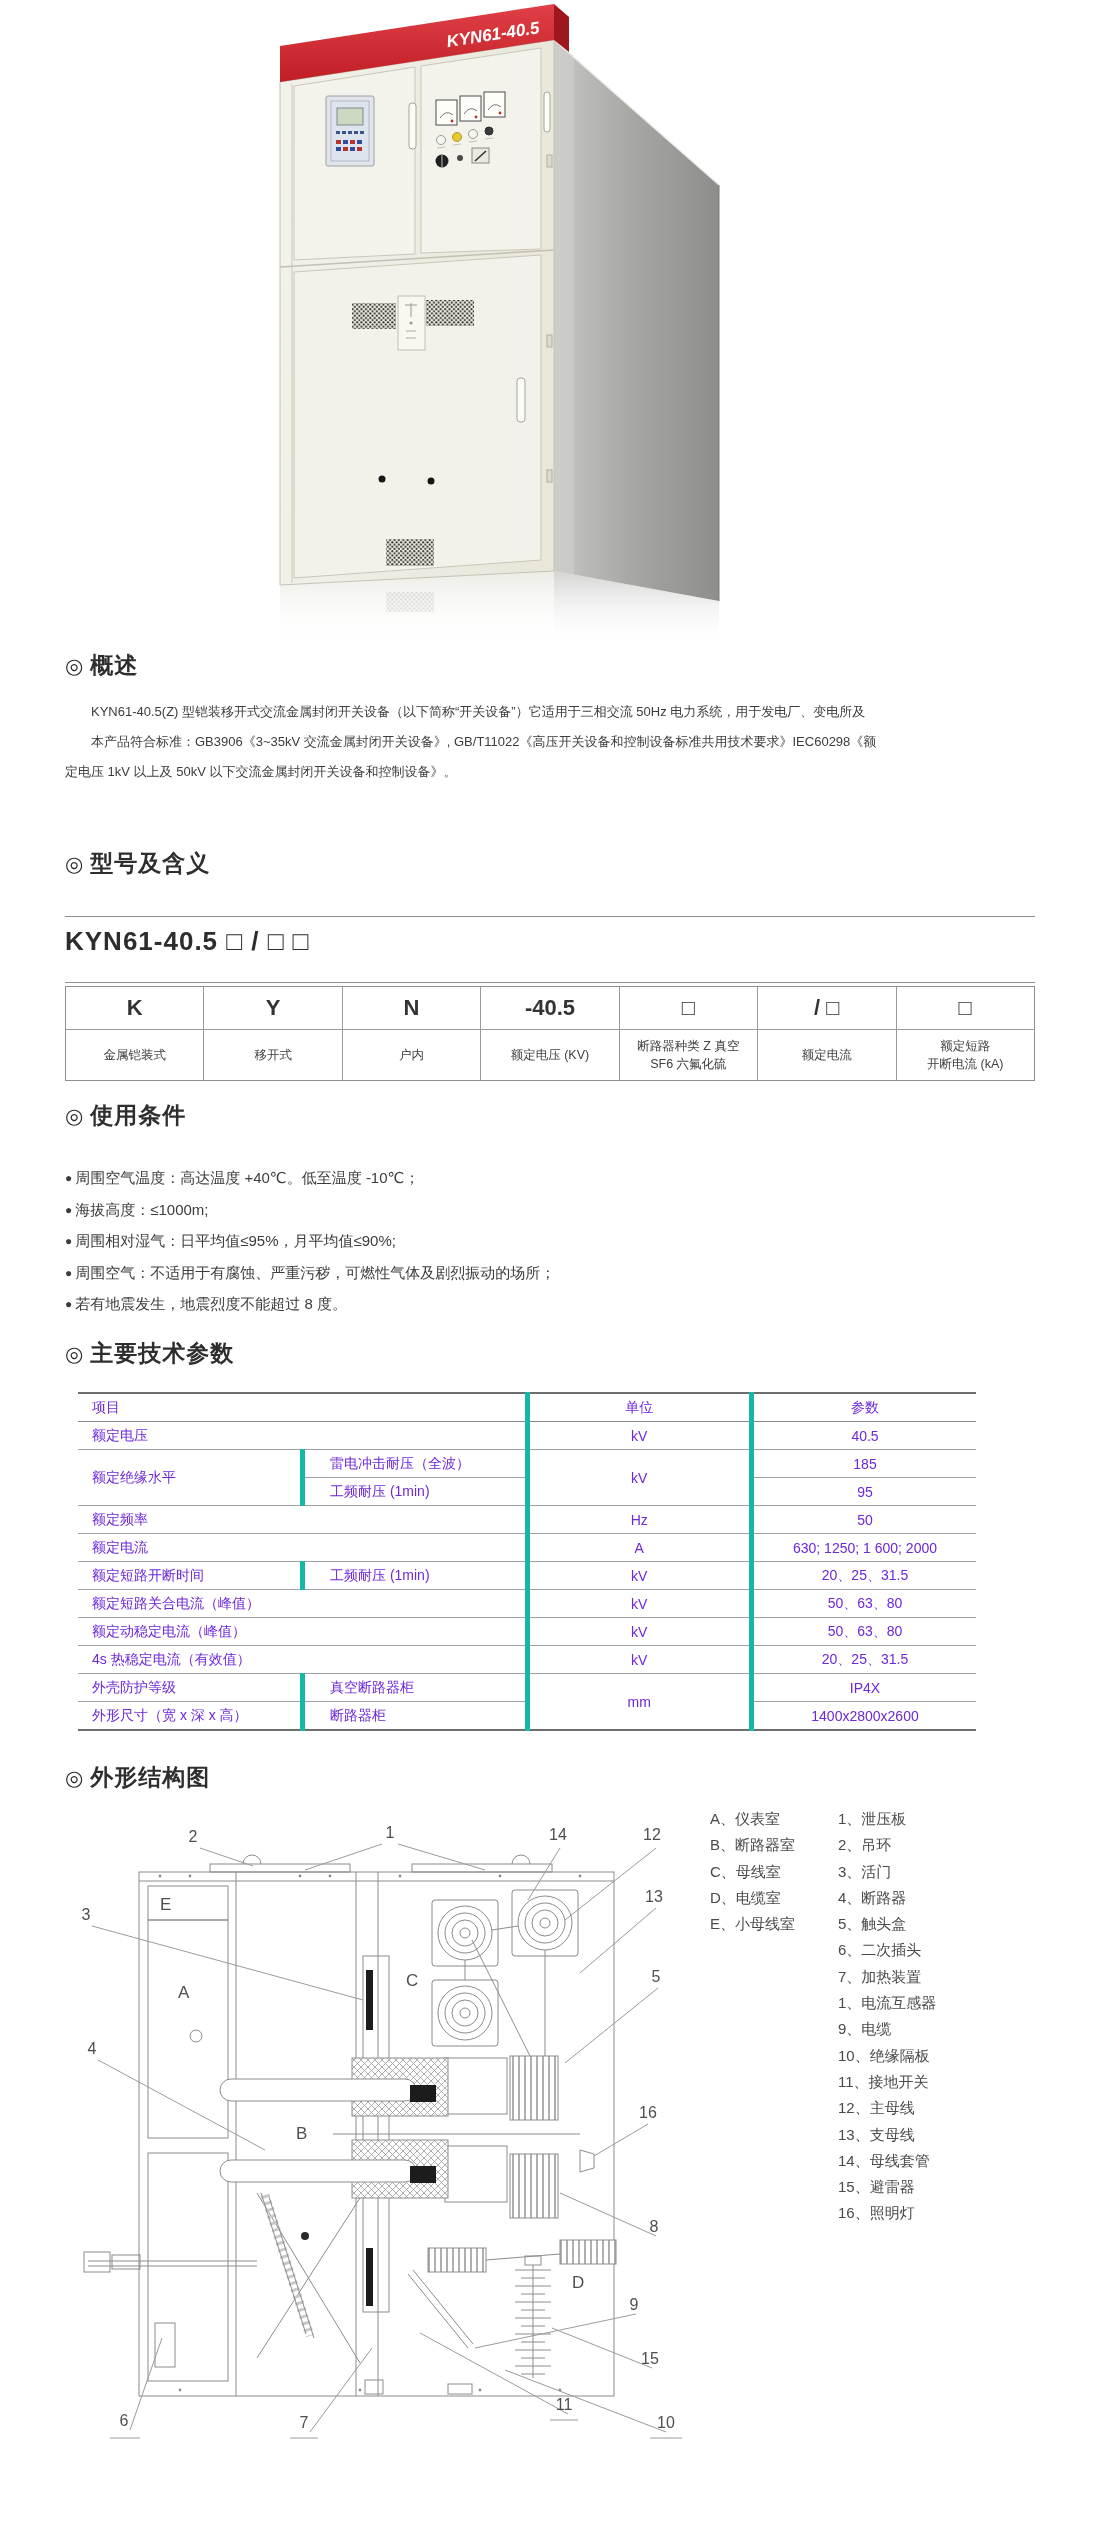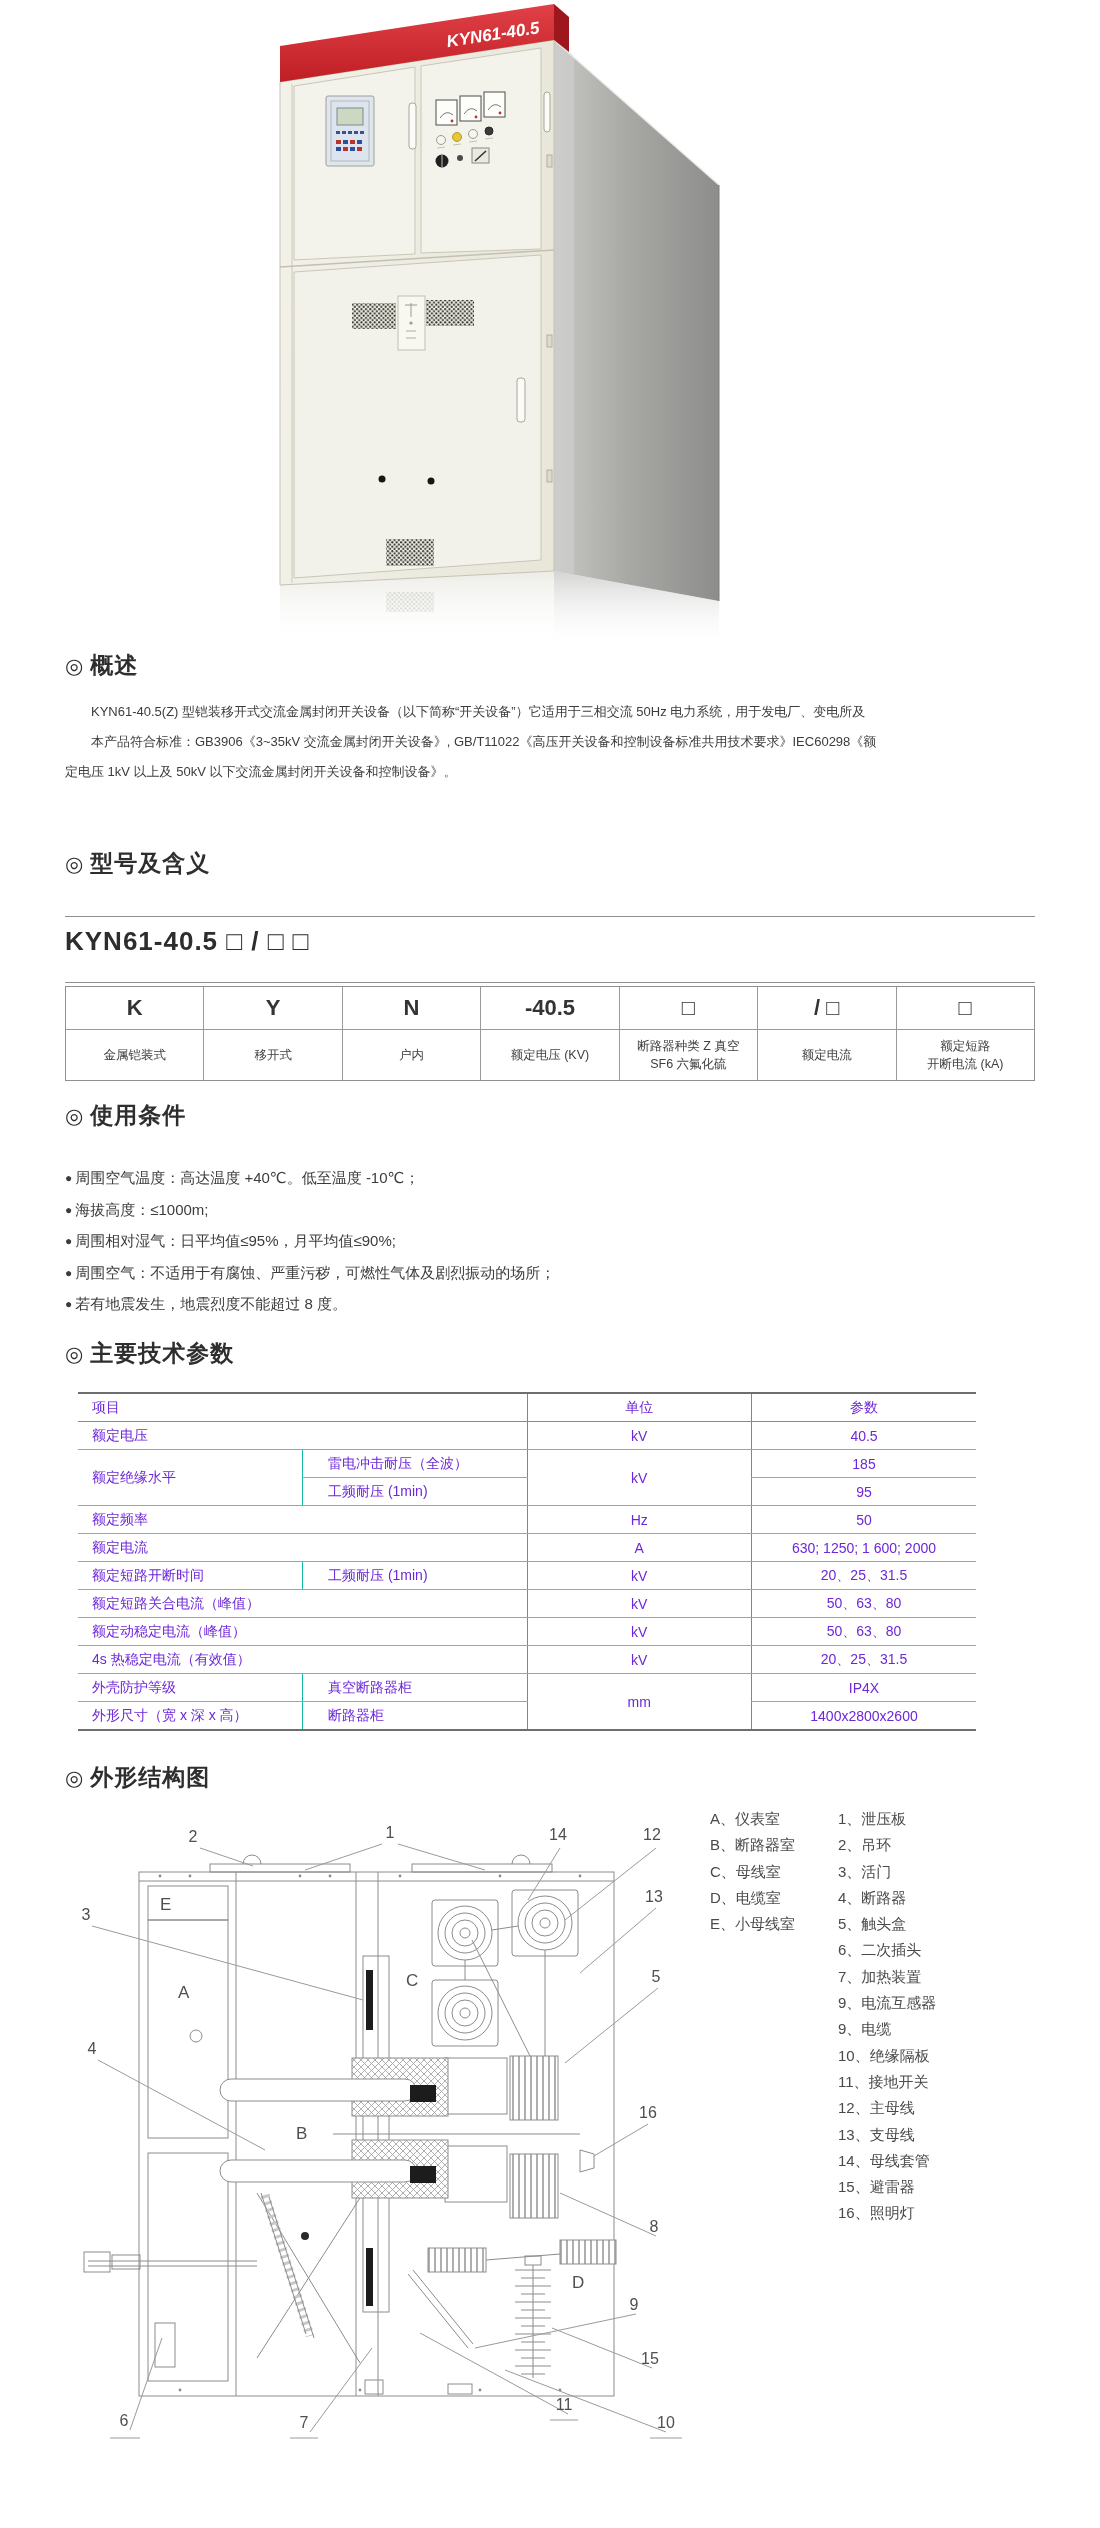--- a/index.html
+++ b/index.html
@@ -28,21 +28,21 @@
   .cond-list{position:absolute;left:65px;width:975px;font-size:15px;color:#3c3c3c;}
   .cond-item{line-height:30.5px;display:flex;align-items:baseline;}
   .cond-item .blt{font-size:12px;margin-right:3px;position:relative;top:-1px;}
   
   table.params{position:absolute;left:78px;width:898px;border-collapse:collapse;
                border-top:2px solid #6e6e6e;border-bottom:2px solid #6e6e6e;
                font-size:14px;color:#6d28d9;}
   table.params td{height:27px;border-bottom:1px solid #a2a2a2;padding:0;}
   table.params tr.hd td{border-bottom:1.5px solid #8a8a8a;}
   table.params tr:last-child td{border-bottom:none;}
-  table.params td.bl{border-left:1px solid #14b8a6;border-radius:12px;}
+  table.params td.bl{border-left:5px solid #14b8a6;border-radius:12px;}
   table.params td.it{text-align:left;padding-left:14px;}
   table.params td.sb{text-align:left;padding-left:25px;}
   table.params td.ct{text-align:center;}
   
   .legend{position:absolute;font-size:15px;color:#4a4a4a;line-height:26.3px;white-space:nowrap;}
   svg text.co{font-size:16px;fill:#4f4f4f;font-family:"Liberation Sans",sans-serif;}
   svg text.cl{font-size:17px;fill:#4f4f4f;font-family:"Liberation Sans",sans-serif;}
 </style>
 </head>
 <body>
@@ -515,21 +515,21 @@
       <div>E、小母线室</div>
     </div>
   <div class="legend" style="left:838px;top:1806px;" id="legend-numbers">
       <div>1、泄压板</div>
       <div>2、吊环</div>
       <div>3、活门</div>
       <div>4、断路器</div>
       <div>5、触头盒</div>
       <div>6、二次插头</div>
       <div>7、加热装置</div>
-      <div>9、电流互感器</div>
+      <div>1、电流互感器</div>
       <div>9、电缆</div>
       <div>10、绝缘隔板</div>
       <div>11、接地开关</div>
       <div>12、主母线</div>
       <div>13、支母线</div>
       <div>14、母线套管</div>
       <div>15、避雷器</div>
       <div>16、照明灯</div>
     </div>
 

